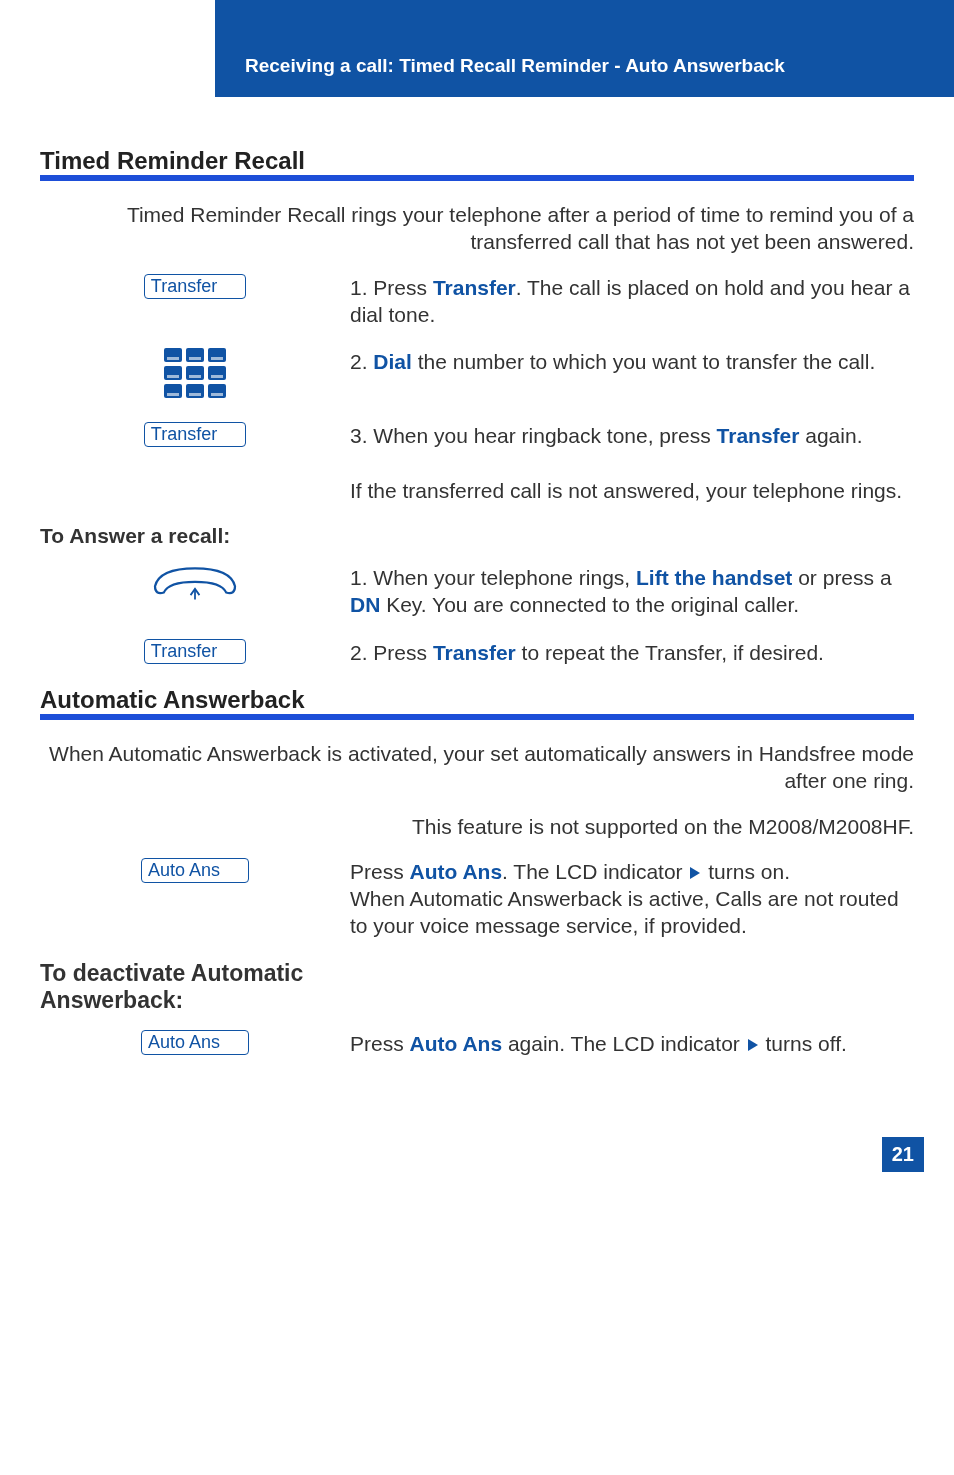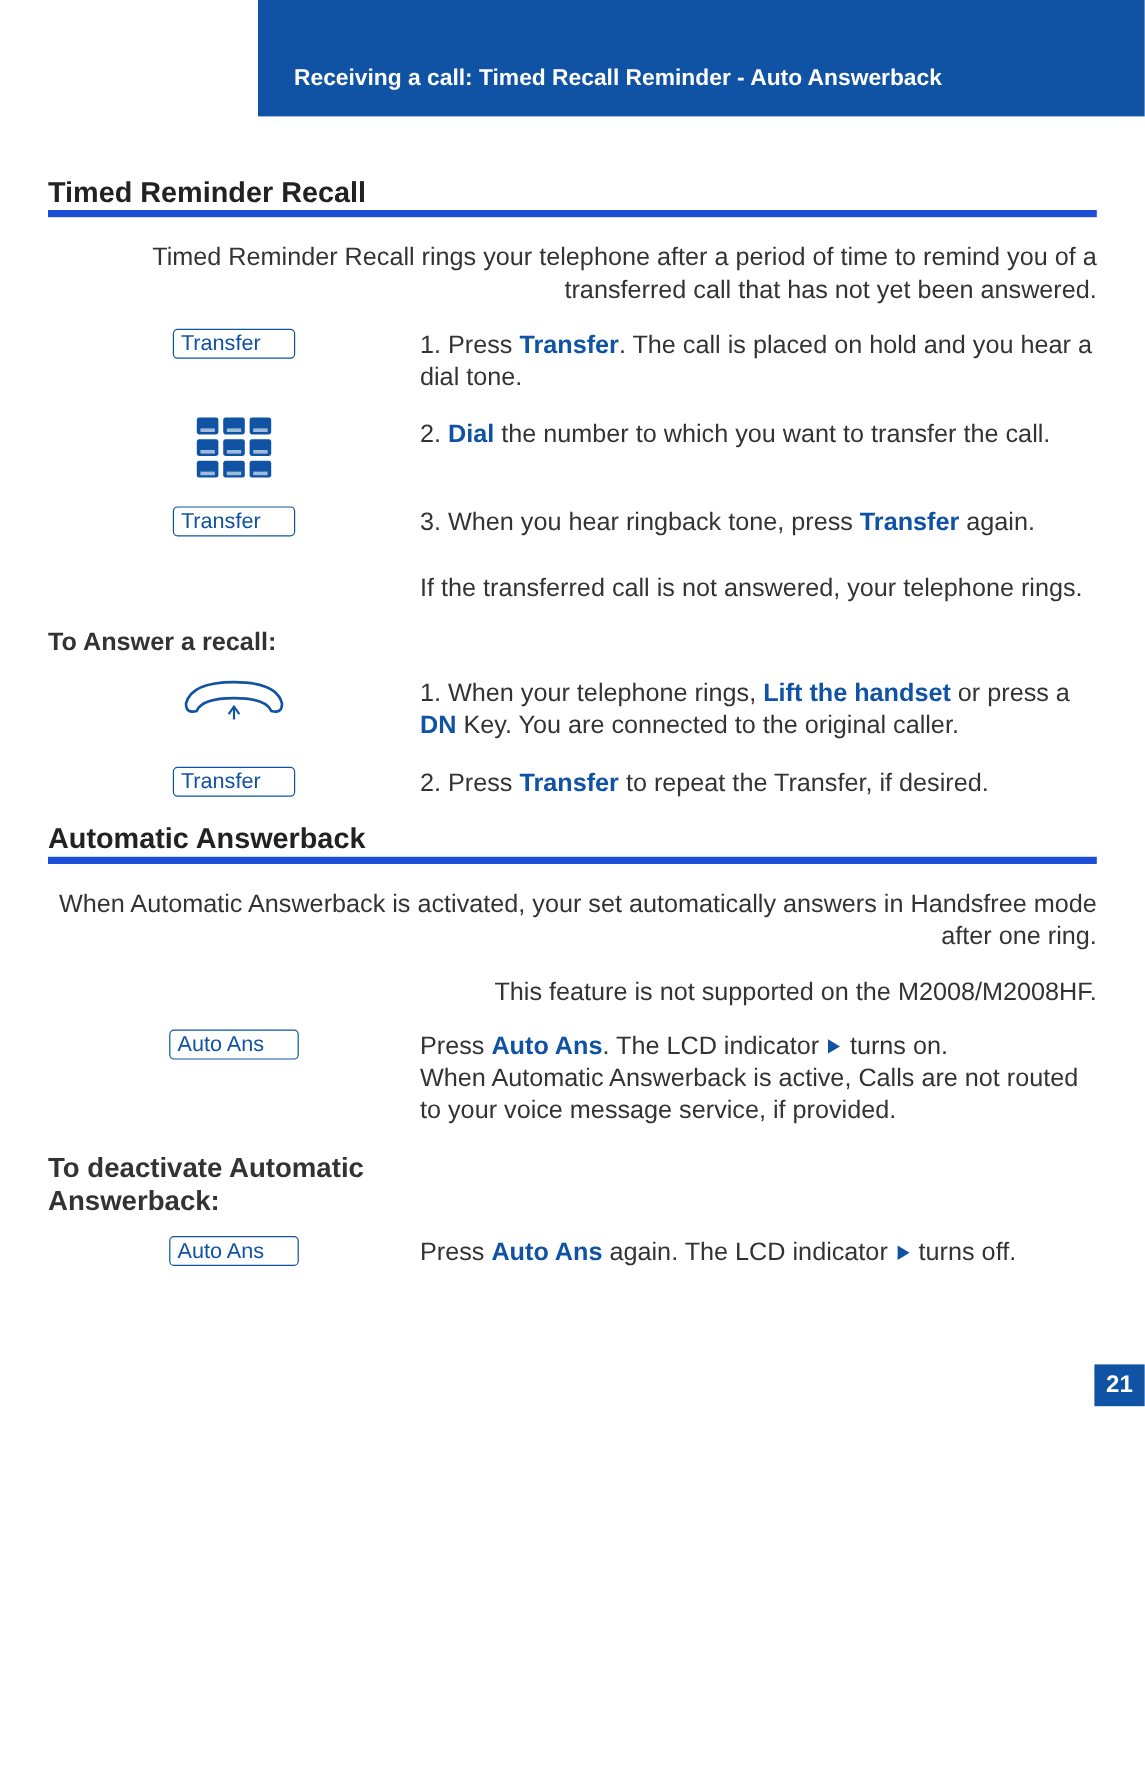--- a/index.html
+++ b/index.html
@@ -101,20 +101,21 @@
     margin: 0 2px;
     vertical-align: middle;
   }
   .page-num-box {
     background: #1053a4;
     color: #fff;
     font-weight: bold;
     font-size: 20px;
     padding: 6px 10px;
     float: right;
+    margin-right: 30px;
     margin-top: 30px;
   }
   .narrow-sub {
     font-weight:bold;
     font-size:23px;
     max-width: 330px;
     margin: 0 0 16px 0;
   }
 </style>
 </head>

